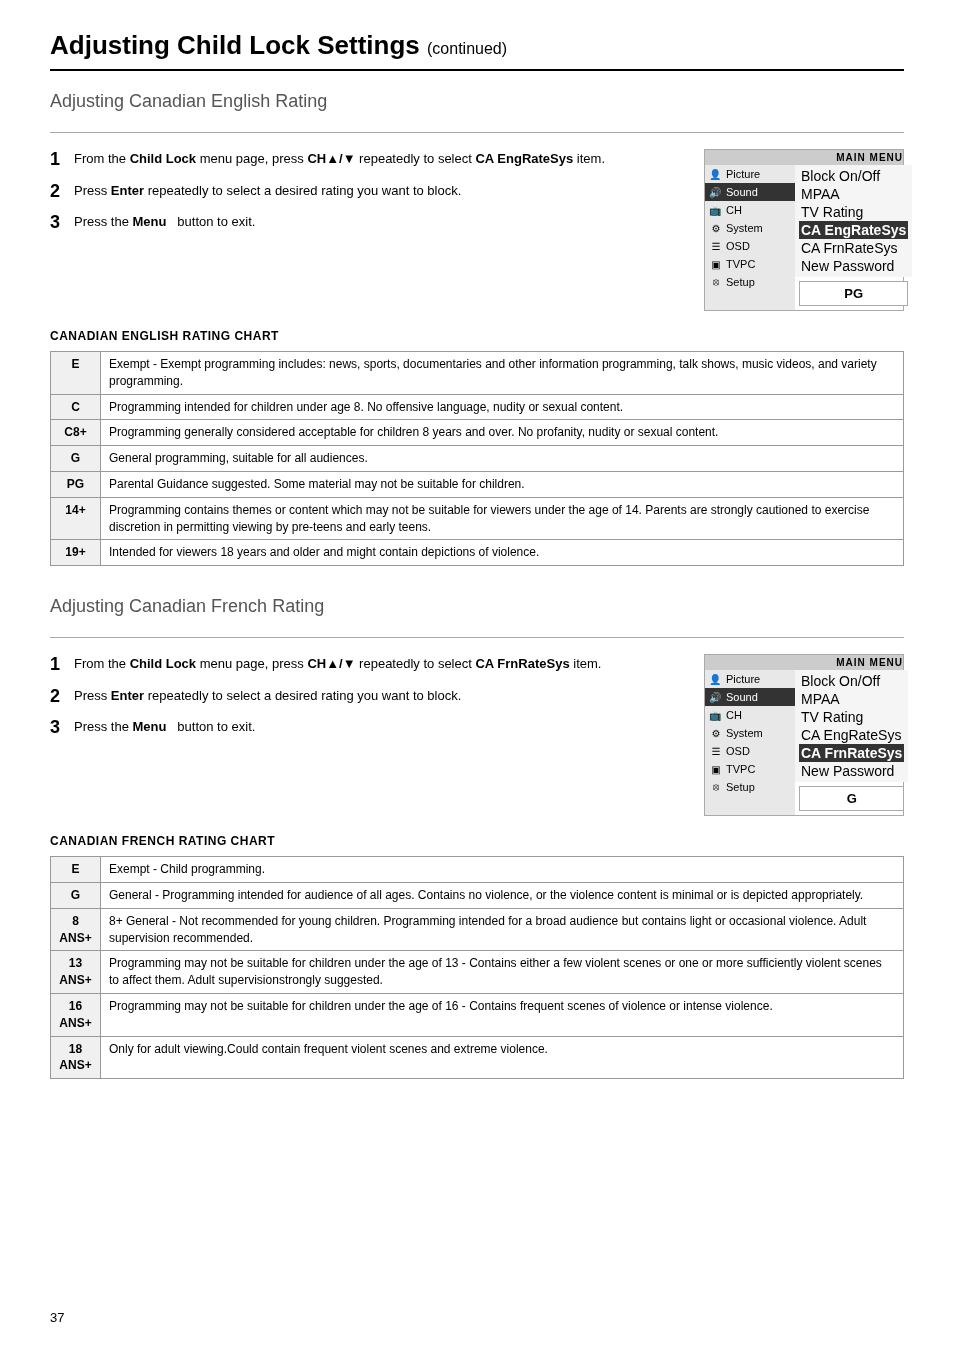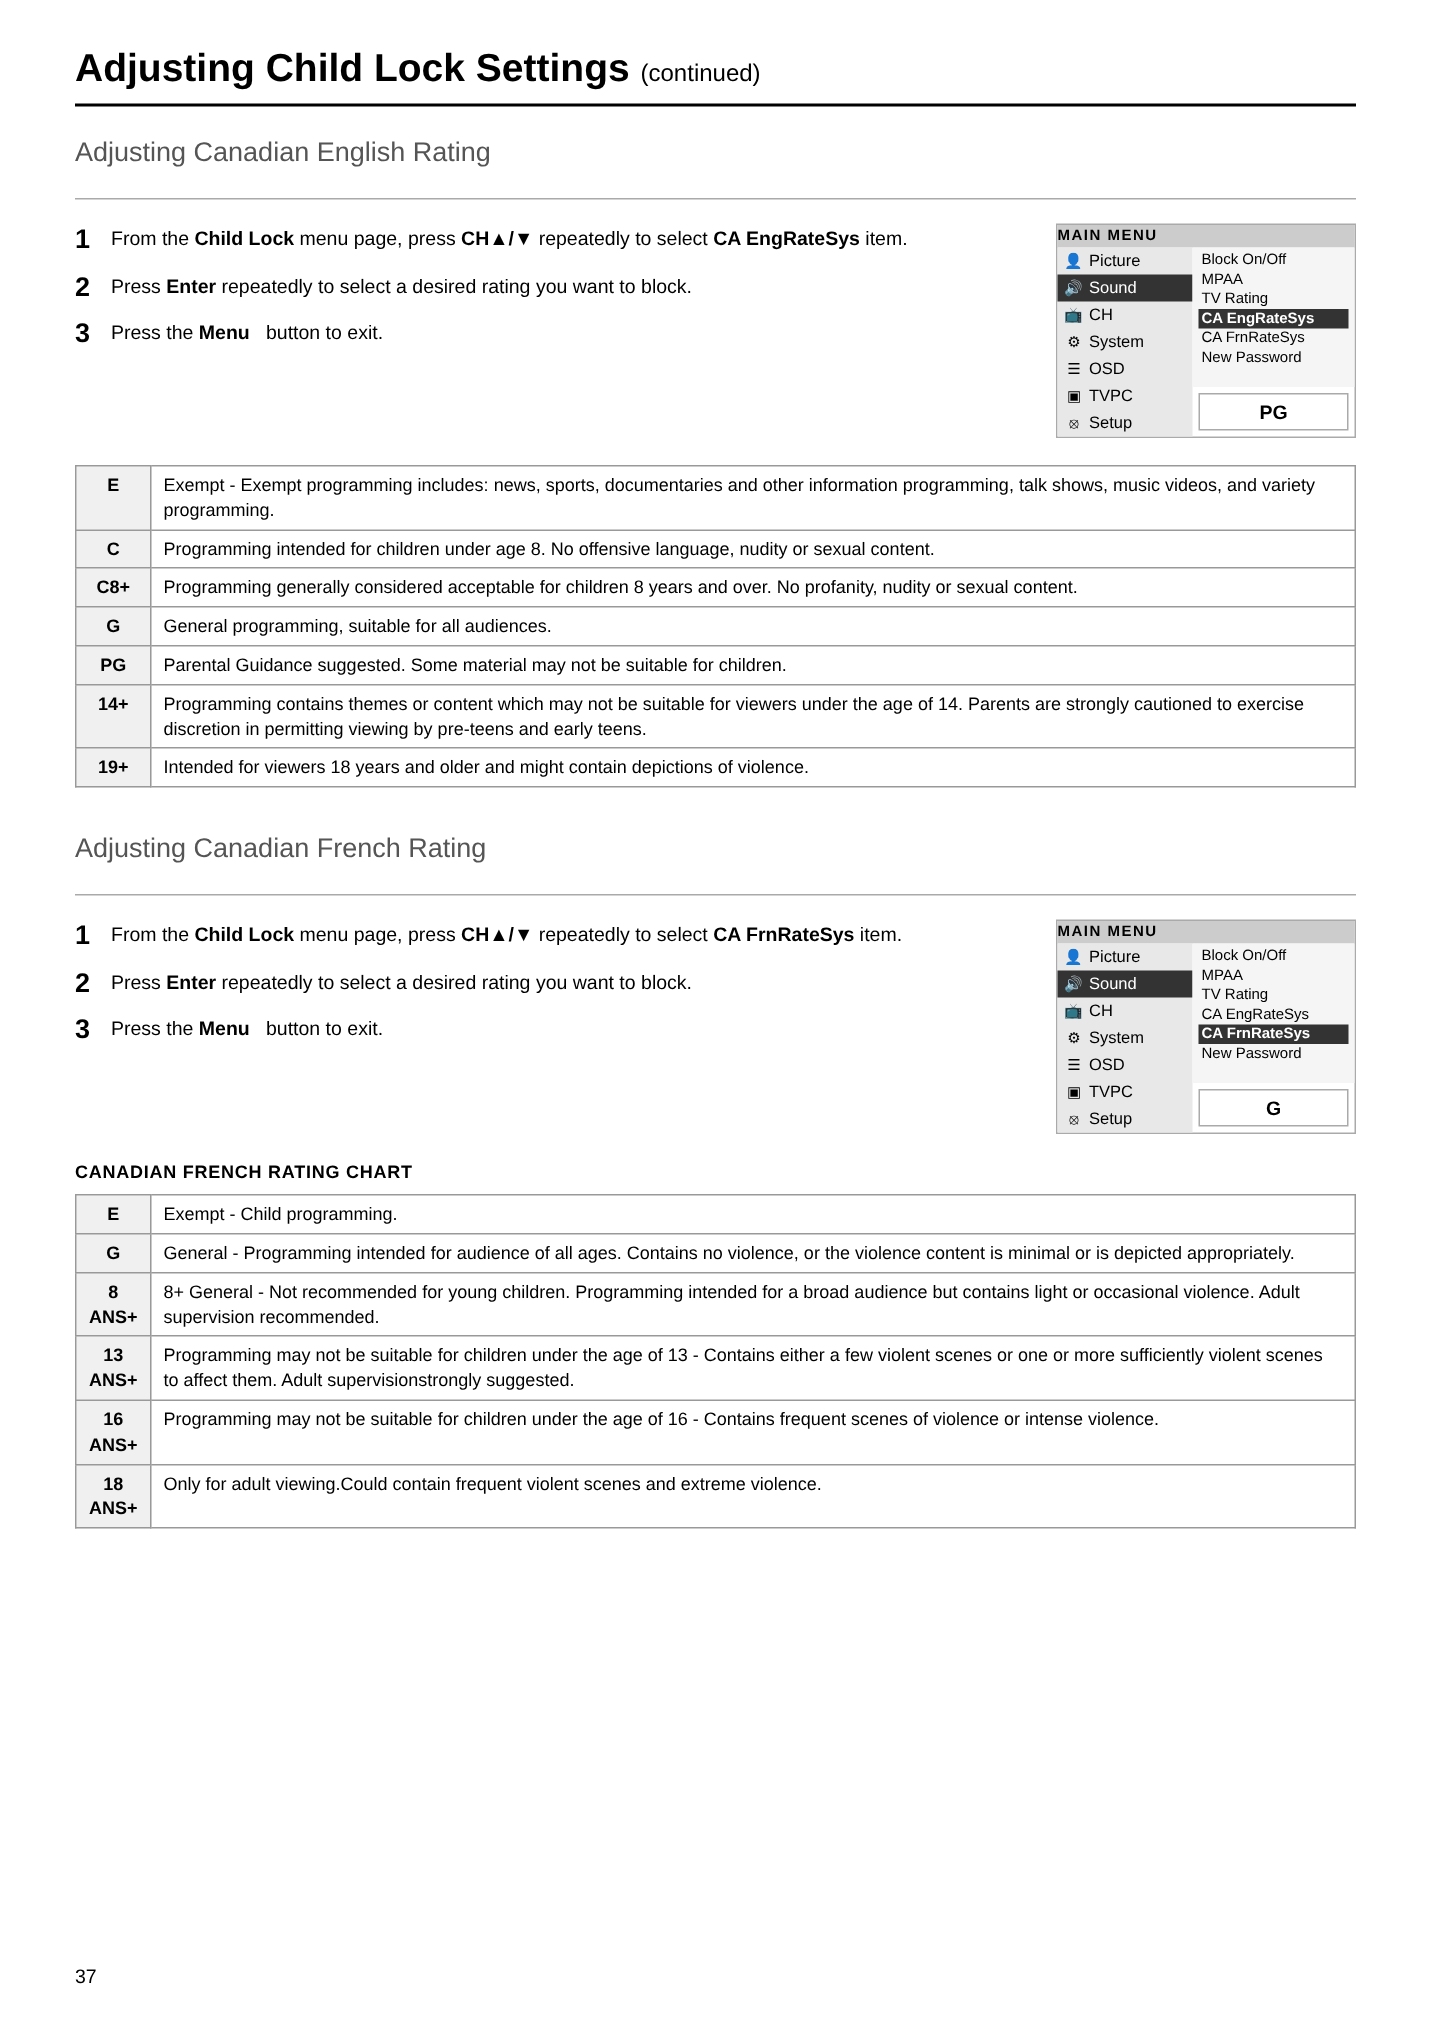--- a/index.html
+++ b/index.html
@@ -79,21 +79,21 @@
     .menu-box {
       border: 1px solid #aaa;
       width: 200px;
       min-width: 200px;
       font-size: 11px;
       background: #fff;
     }
 
     .menu-box-header {
       background: #ccc;
-      text-align: left;
+      text-align: right;
       font-weight: bold;
       font-size: 10px;
       padding: 2px 0;
       letter-spacing: 1px;
     }
 
     .menu-body {
       display: flex;
     }
 
@@ -123,21 +123,21 @@
       display: inline-flex;
       align-items: center;
       justify-content: center;
       font-size: 10px;
     }
 
     .menu-submenu {
       flex: 1;
       background: #f5f5f5;
       padding: 2px 4px;
-      font-size: 10px;
+      font-size: 14px;
     }
 
     .submenu-item {
       padding: 1px 2px;
       white-space: nowrap;
     }
 
     .submenu-item.highlighted {
       background: #333;
       color: #fff;
@@ -275,20 +275,21 @@
             <div class="submenu-item highlighted"><b>CA EngRateSys</b></div>
             <div class="submenu-item">CA FrnRateSys</div>
             <div class="submenu-item">New Password</div>
           </div>
           <div class="menu-pg-box">PG</div>
         </div>
       </div>
     </div>
   </div>
 
+  <div class="chart-title">CANADIAN ENGLISH RATING CHART</div>
   <table class="rating-table">
     <tbody>
       <tr>
         <td>E</td>
         <td>Exempt - Exempt programming includes: news, sports, documentaries and other information programming, talk shows, music videos, and variety programming.</td>
       </tr>
       <tr>
         <td>C</td>
         <td>Programming intended for children under age 8. No offensive language, nudity or sexual content.</td>
       </tr>

